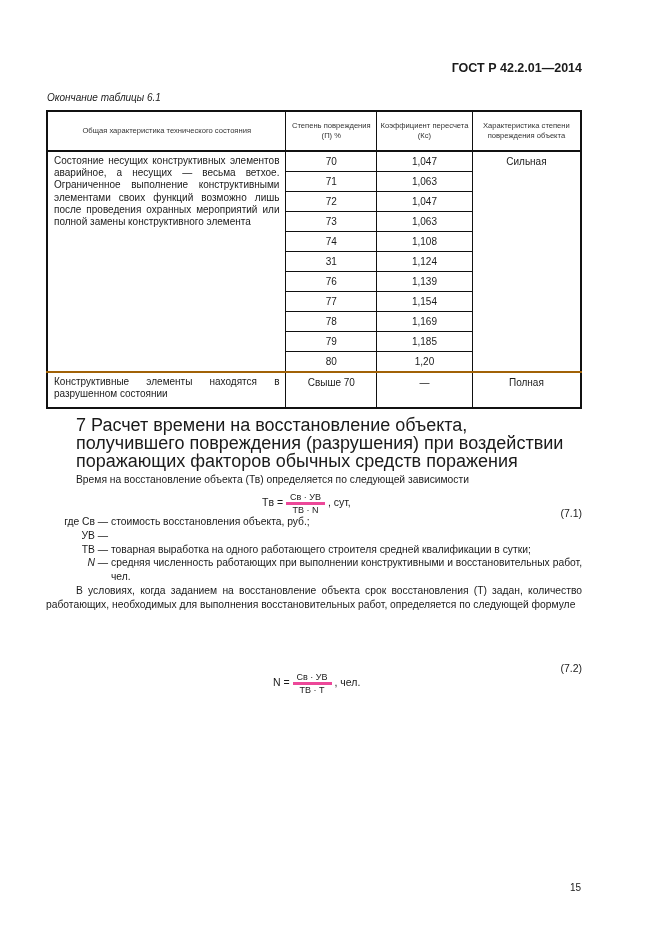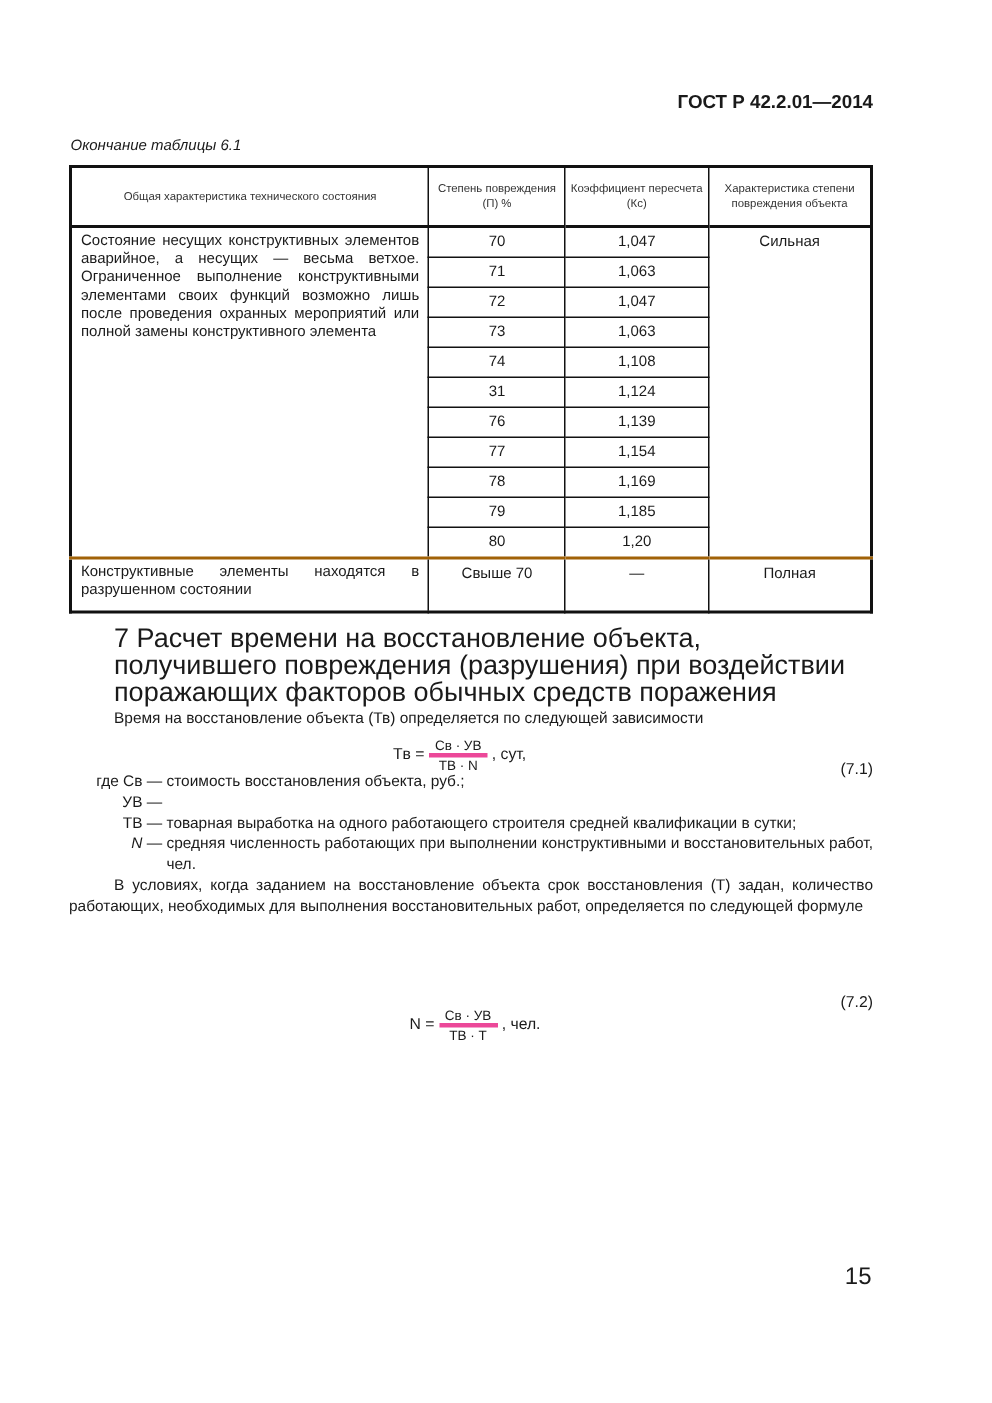--- a/index.html
+++ b/index.html
@@ -25,21 +25,21 @@
   .frac { display:inline-flex; flex-direction:column; align-items:center; vertical-align:middle; font-size:9px; }
   .frac .n { border-bottom:3px solid #ec4899; padding:0 4px; }
   .frac .d { padding:0 4px; }
   .eq { position:absolute; font-size:10.5px; }
   .eqno { position:absolute; right:79px; font-size:10.5px; }
   .defs { position:absolute; left:46px; width:536px; font-size:10.3px; line-height:13.8px; }
   .def { display:flex; }
   .def .term { width:49px; text-align:right; flex:none; }
   .def .dash { width:16px; text-align:center; flex:none; }
   .def .txt { flex:1; text-align:justify; }
-  .pg { position:absolute; right:80px; top:843px; font-size:16px; }
+  .pg { position:absolute; right:80px; top:882px; font-size:10px; }
 </style>
 </head>
 <body>
 
 <div class="abs std">ГОСТ Р 42.2.01—2014</div>
 <div class="abs caption">Окончание таблицы 6.1</div>
 
 <table class="t outer">
   <colgroup>
       <col style="width:240px">

